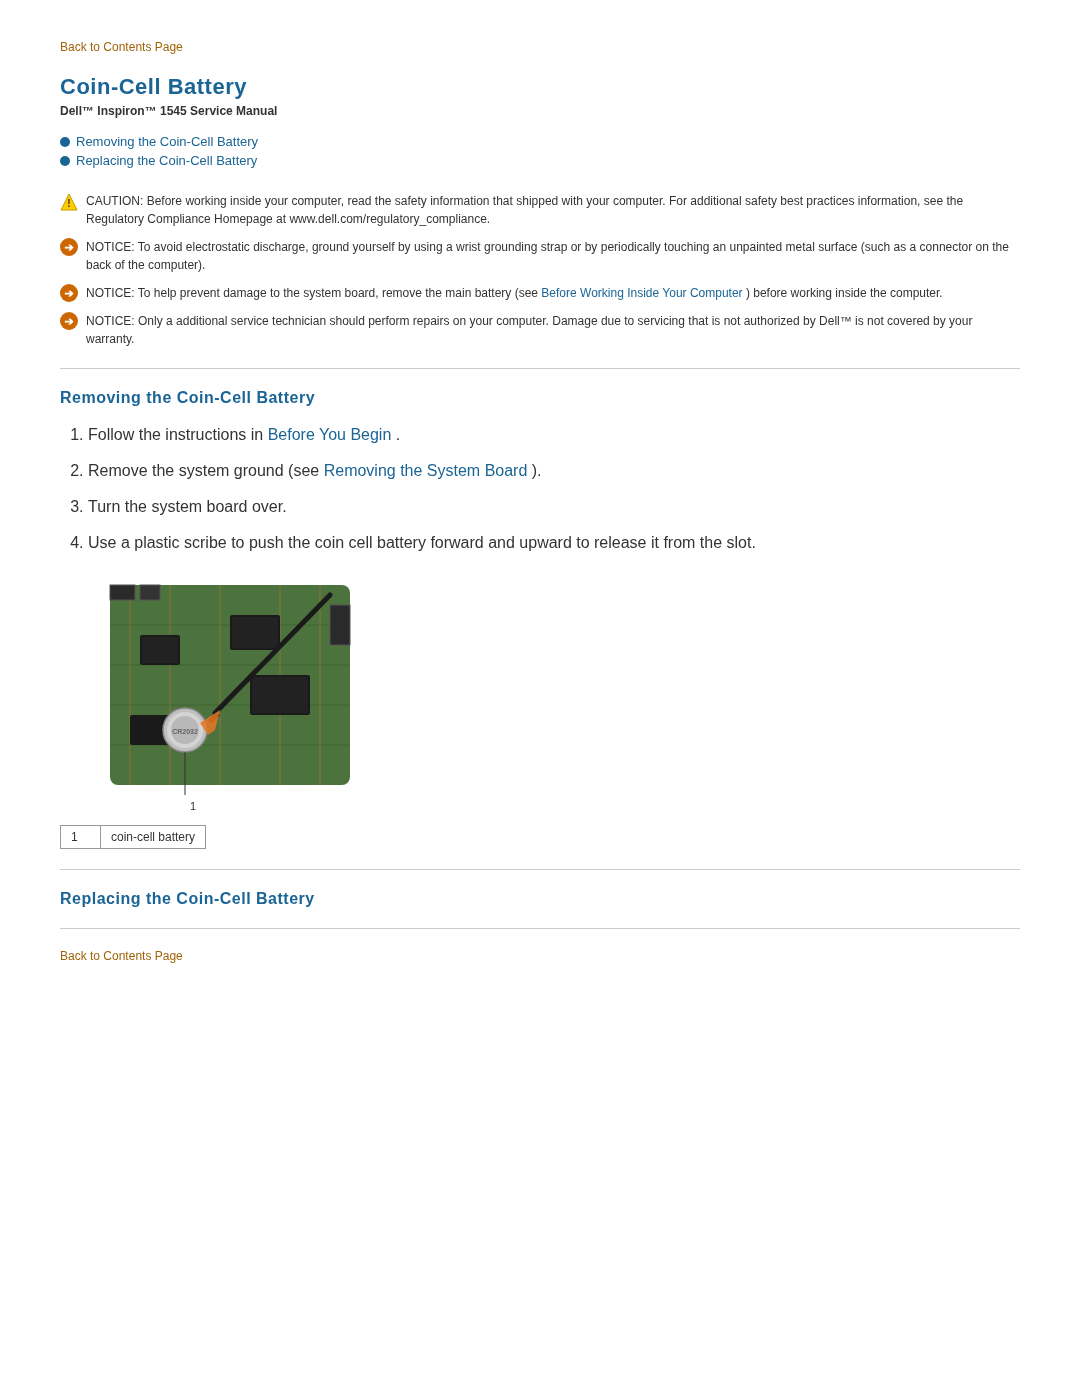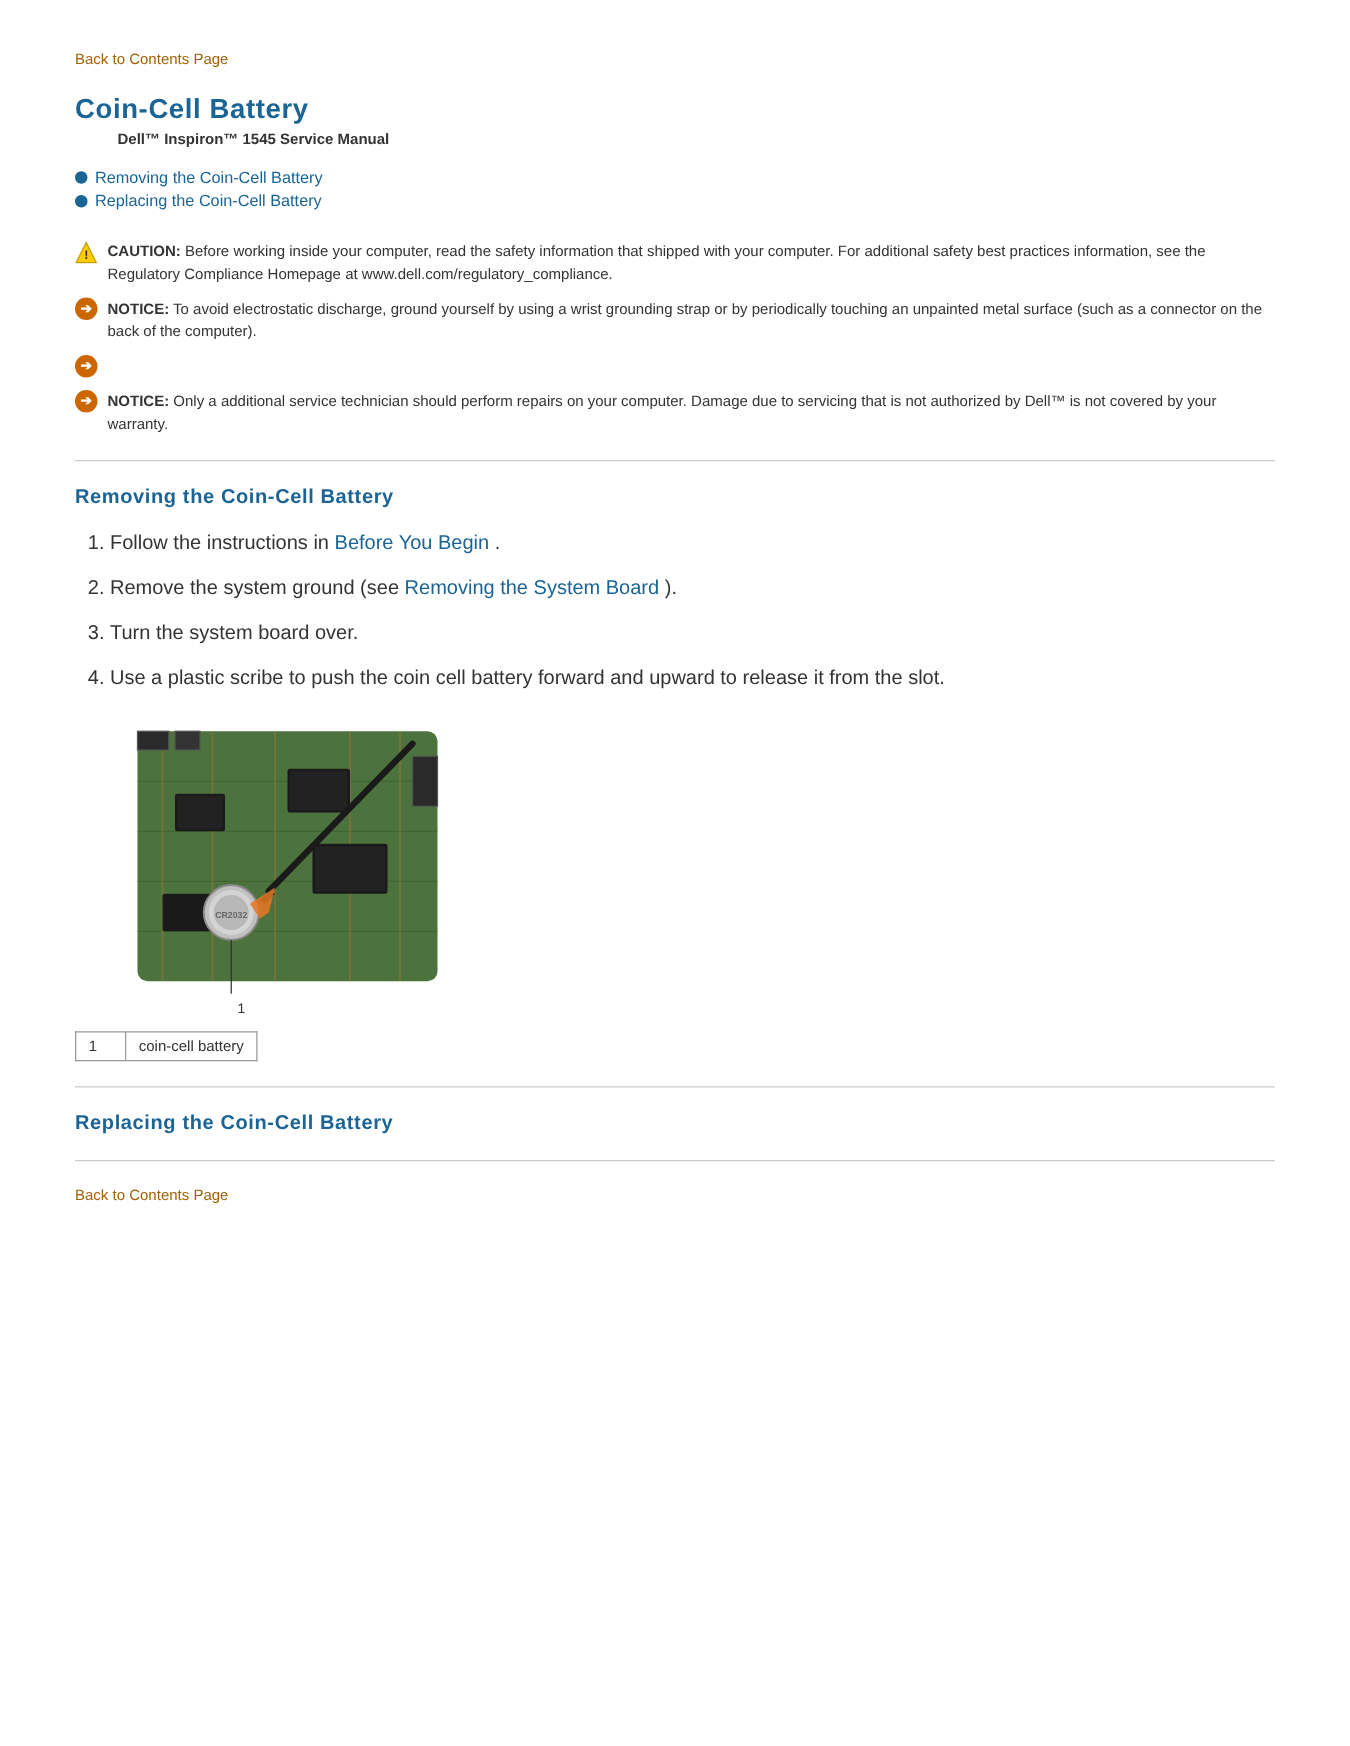--- a/index.html
+++ b/index.html
@@ -24,21 +24,20 @@
       font-weight: bold;
       font-family: 'Trebuchet MS', Arial, sans-serif;
       letter-spacing: 0.5px;
       margin-bottom: 4px;
     }
     .subtitle {
       font-size: 12px;
       font-weight: bold;
       color: #333;
       margin-bottom: 16px;
-      margin-left: 34px;
     }
     .toc-list {
       list-style: none;
       margin-bottom: 24px;
     }
     .toc-list li {
       margin-bottom: 4px;
       display: flex;
       align-items: center;
       gap: 6px;
@@ -77,21 +76,21 @@
       border-radius: 50%;
       display: flex;
       align-items: center;
       justify-content: center;
       color: white;
       font-size: 11px;
       font-weight: bold;
       flex-shrink: 0;
     }
     .notice-label {
-      font-weight: bold;
+      font-weight: normal;
       text-align: center;
     }
     .section-divider {
       border: none;
       border-top: 1px solid #ccc;
       margin: 20px 0;
     }
     .section-heading {
       color: #1a6496;
       font-size: 16px;
@@ -174,20 +173,26 @@
   <div class="notice-item">
     <span class="notice-arrow">➔</span>
     <span>
       <span class="notice-label">NOTICE:</span>
       <span>To avoid electrostatic discharge, ground yourself by using a wrist grounding strap or by periodically touching an unpainted metal surface (such as a connector on the back of the computer).</span>
     </span>
   </div>
 
   <div class="notice-item">
     <span class="notice-arrow">➔</span>
+    <span>
+      <span class="notice-label">NOTICE:</span>
+      <span>To help prevent damage to the system board, remove the main battery (see </span>
+      <a href="#">Before Working Inside Your Computer</a>
+      <span>) before working inside the computer.</span>
+    </span>
   </div>
 
   <div class="notice-item">
     <span class="notice-arrow">➔</span>
     <span>
       <span class="notice-label">NOTICE:</span>
       <span>Only a additional service technician should perform repairs on your computer. Damage due to servicing that is not authorized by Dell™ is not covered by your warranty.</span>
     </span>
   </div>
 </div>

